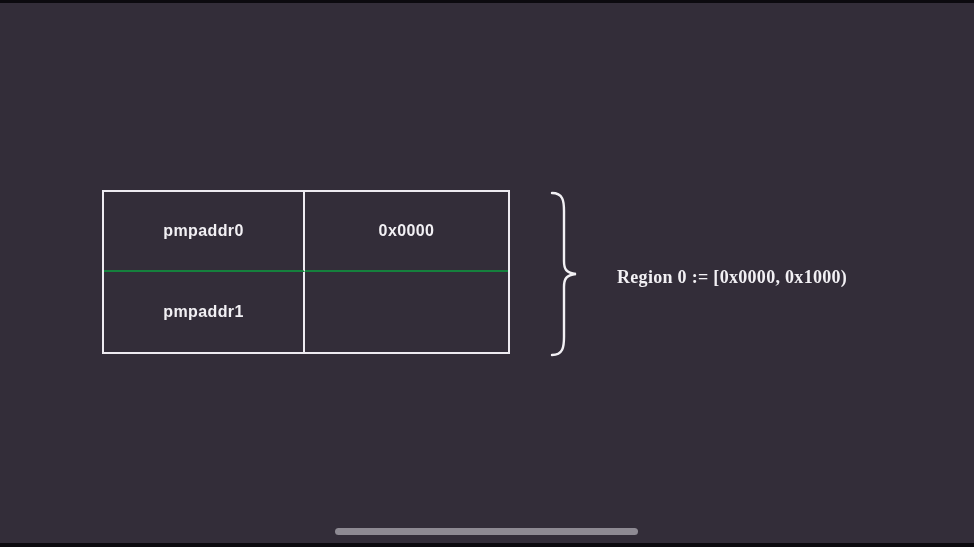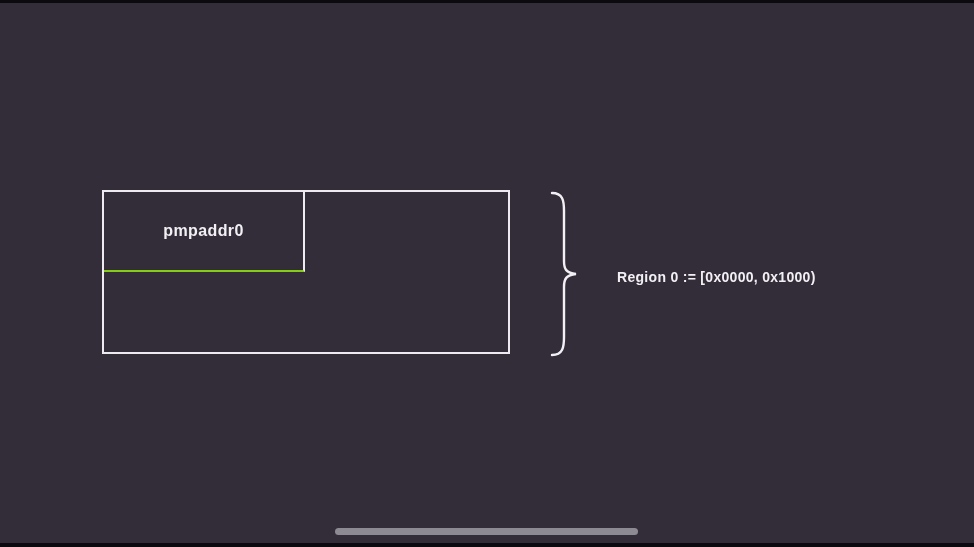--- a/index.html
+++ b/index.html
@@ -35,61 +35,64 @@
   .cell {
     display: flex;
     align-items: center;
     justify-content: center;
     font-size: 16px;
     font-weight: 600;
     letter-spacing: 0.4px;
     color: #f2f0f4;
   }
   .cell.col-0 { border-right: 2px solid #edebf1; }
-  .cell.row-0 { border-bottom: 2px solid #84cc16; }
+  .cell.row-0 { border-bottom: 2px solid #15803d; }
 
   .brace {
     position: absolute;
     left: 548px;
     top: 189px;
     width: 34px;
     height: 170px;
   }
 
   .annotation {
     position: absolute;
     left: 617px;
     top: 252px;
     height: 50px;
     display: flex;
     align-items: center;
-    font-size: 14px;
+    font-size: 18px;
     font-weight: 600;
     letter-spacing: 0.3px;
     color: #f2f0f4;
     white-space: nowrap;
+    font-family: Liberation Serif, serif;
   }
 
   .home-indicator {
     position: absolute;
     left: 335px;
     top: 528px;
     width: 303px;
     height: 7px;
     border-radius: 4px;
     background: #8e8a93;
   }
 </style>
 </head>
 <body>
 
 <div class="letterbox top"></div>
 
 <div class="register-table">
   <div class="cell col-0 row-0">pmpaddr0</div>
+  <div class="cell col-1 row-0">0x0000</div>
+  <div class="cell col-0 row-1">pmpaddr1</div>
 </div>
 
 <svg class="brace" viewBox="0 0 34 170" fill="none">
   <path d="M4,4 C15,4 16,12 16,22 L16,72 C16,80 18,84 28,85 C18,86 16,90 16,98 L16,148 C16,158 15,166 4,166" stroke="#f2f0f4" stroke-width="2.4" stroke-linecap="round" fill="none"></path>
 </svg>
 
 <div class="annotation">Region 0 := [0x0000, 0x1000)</div>
 
 <div class="home-indicator"></div>
 

